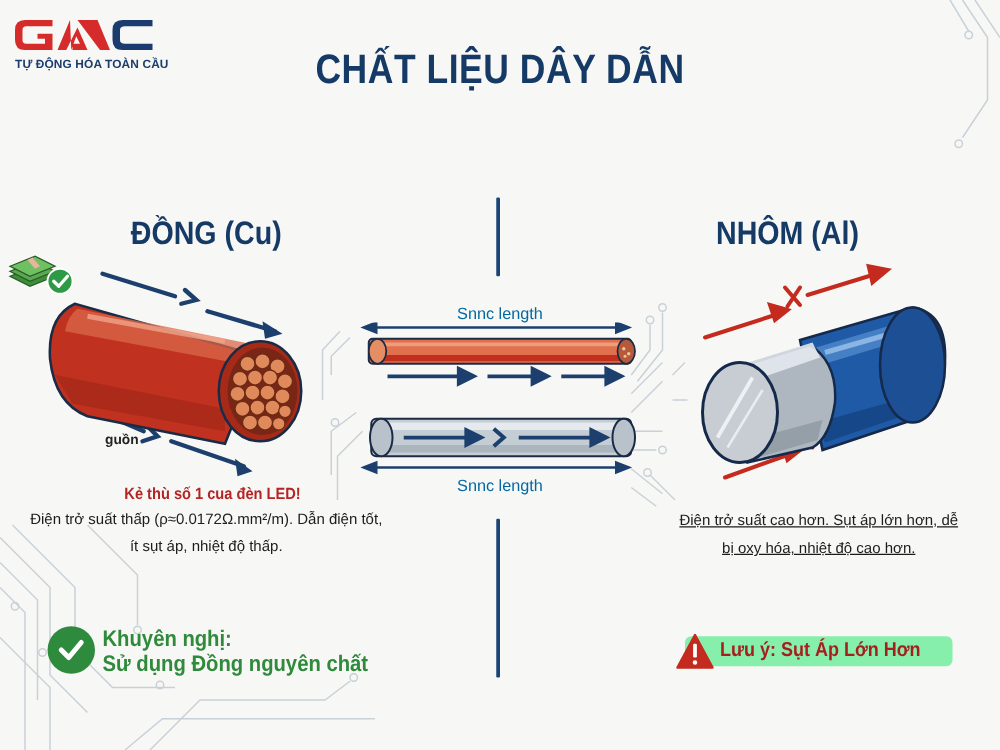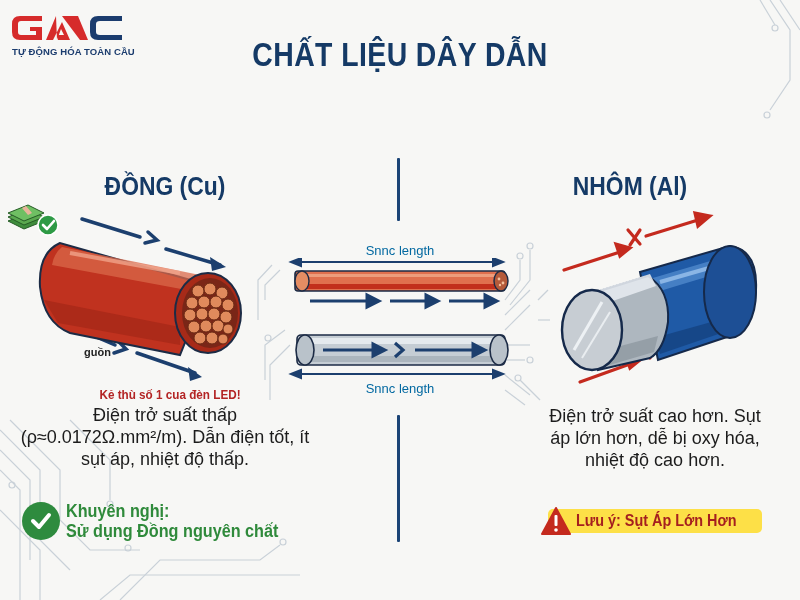--- a/index.html
+++ b/index.html
@@ -33,32 +33,32 @@
   }
   .cu-title { left: 60px; width: 210px; top: 171px; }
   .al-title { left: 540px; width: 180px; top: 171px; }
 
   .divider { left: 397px; width: 3px; background: #1b4476; border-radius: 1px; }
   .div-top { top: 158px; height: 63px; }
   .div-bot { top: 415px; height: 127px; }
 
   .enemy { left: 40px; width: 260px; top: 387px; text-align: center;
     font-size: 13px; font-weight: bold; color: #b32424; transform: scaleX(0.9); }
-  .desc { font-size: 18px; line-height: 22px; text-align: center; color: #1c1c1c; }
+  .desc { font-size: 12px; line-height: 22px; text-align: center; color: #1c1c1c; }
   .cu-desc { left: 20px; width: 290px; top: 405px; }
-  .al-desc { left: 540px; width: 230px; top: 405px; }
+  .al-desc { left: 540px; width: 230px; top: 405px; text-decoration: underline; }
 
   .gnote { left: 40px; top: 346px; font-size: 11px; font-weight: bold; color: #222; margin-left: 44px; }
 
-  .recommend { left: 22px; top: 501px; display: flex; align-items: center; gap: 6px; }
+  .recommend { left: 38px; top: 501px; display: flex; align-items: flex-start; gap: 6px; }
   .check-big { width: 38px; height: 38px; border-radius: 50%; background: #2e8b3e; display: flex; align-items: center; justify-content: center; }
   .rec-text { font-size: 18px; font-weight: bold; color: #2f8a3b; line-height: 20px; transform: scaleX(0.9); transform-origin: left; white-space: nowrap; }
 
   .warning { left: 540px; top: 506px; display: flex; align-items: center; }
-  .warn-pill { background: #fde047; border-radius: 5px; padding: 3px 8px 3px 28px; margin-left: -24px;
+  .warn-pill { background: #86efac; border-radius: 5px; padding: 3px 8px 3px 28px; margin-left: -24px;
     font-size: 16px; font-weight: bold; color: #a51f1f; white-space: nowrap; }
   .warn-pill span { display: inline-block; transform: scaleX(0.9); transform-origin: left; }
 
   .length-label { font-size: 13px; color: #0369a1; text-align: center; width: 200px; }
   .len-top { left: 300px; top: 243px; }
   .len-bot { left: 300px; top: 381px; }
 </style>
 </head>
 <body>
 

